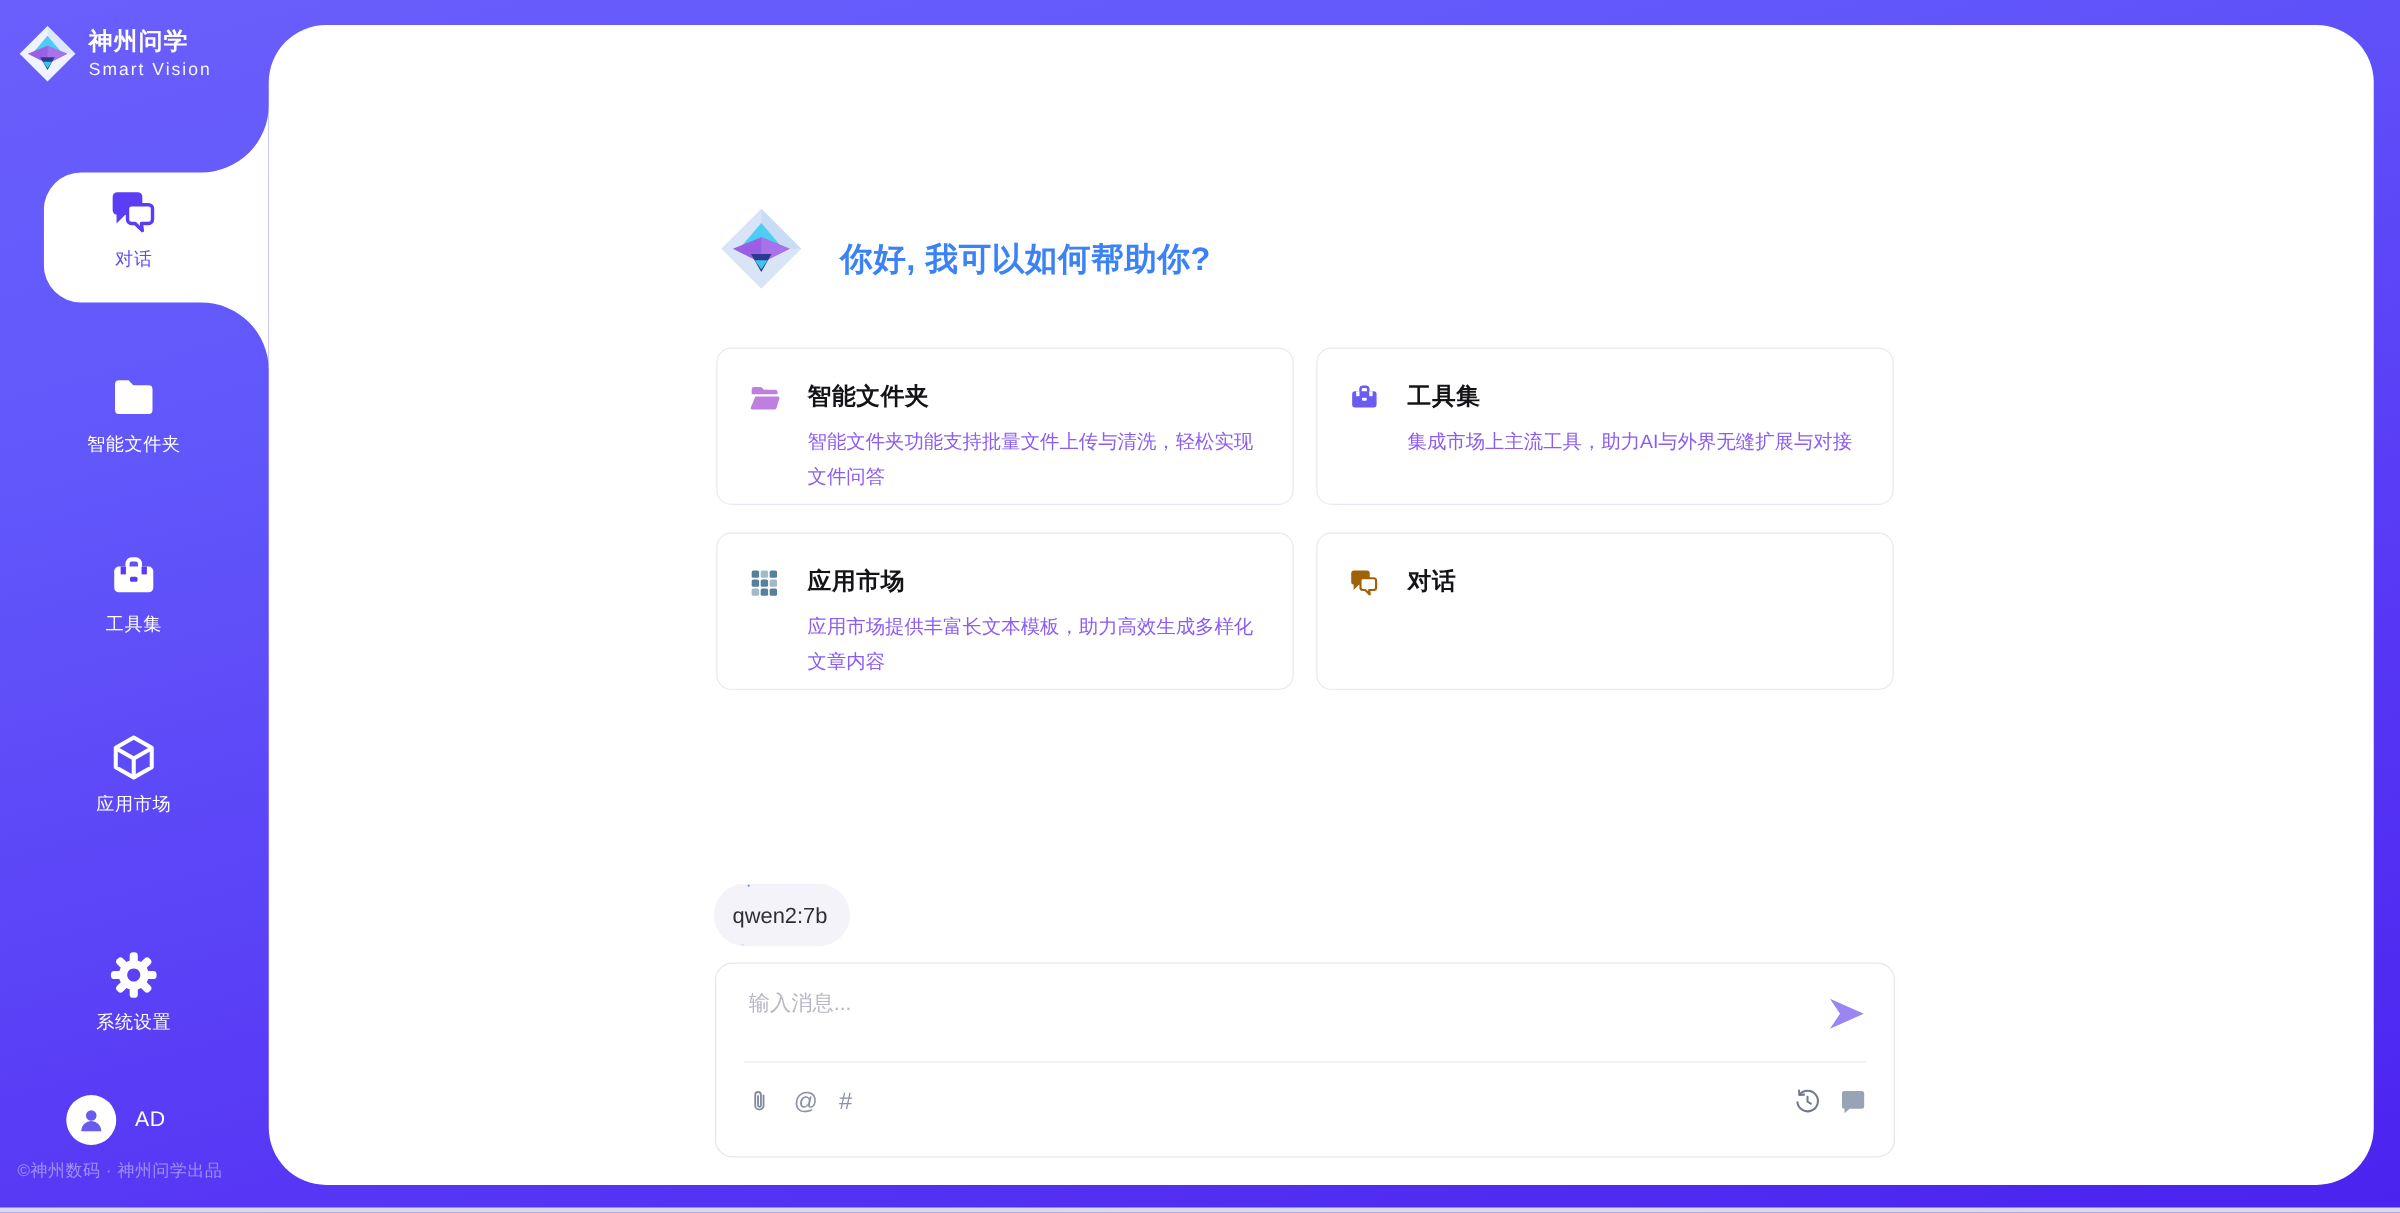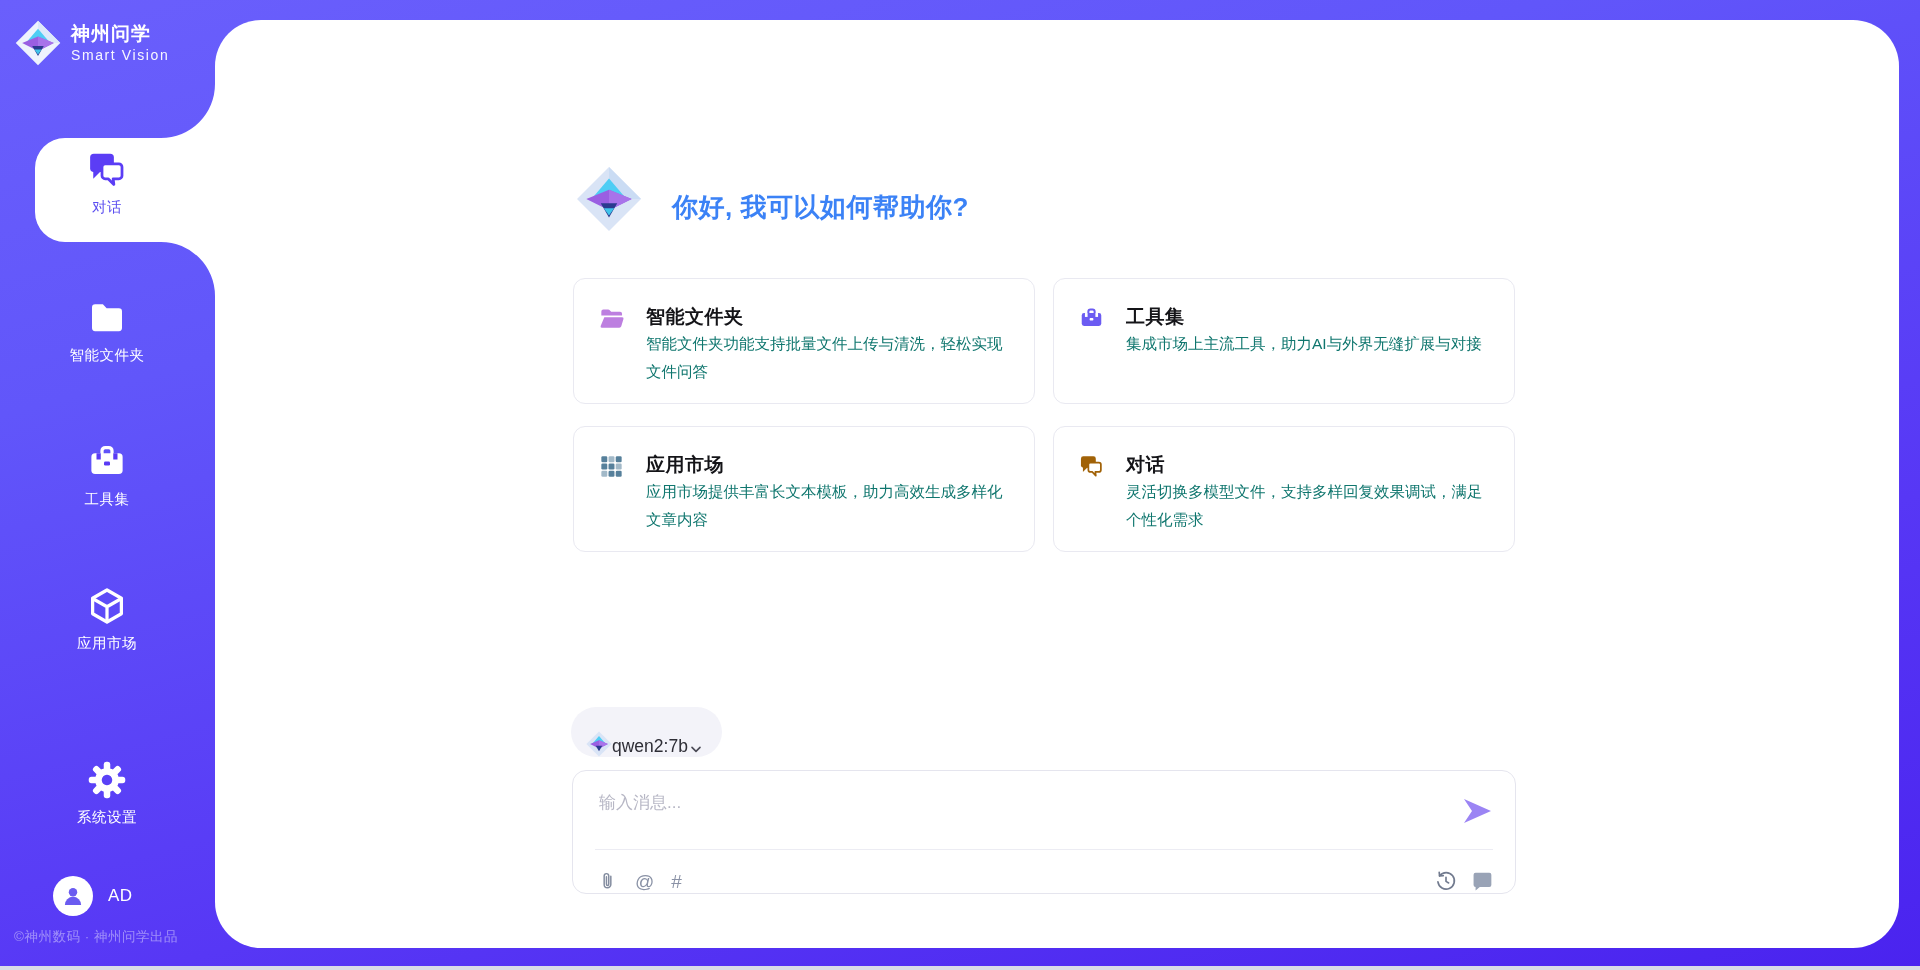--- a/index.html
+++ b/index.html
@@ -30,28 +30,28 @@
   .copyright{left:14px;top:928px;font-size:13.5px;color:rgba(255,255,255,.42);z-index:3;letter-spacing:.5px;}
   
   .hero-logo{left:576px;top:166px;z-index:2;}
   .hero-title{left:672px;top:190px;z-index:2;font-size:26px;font-weight:700;color:#3b82f6;letter-spacing:.5px;}
   
   .card{width:462px;height:126px;background:#fff;border:1px solid #e9e9f1;border-radius:12px;
         box-sizing:border-box;display:flex;padding:25px 24px 0 25px;z-index:2;cursor:pointer;}
   .card-ic{width:25px;height:25px;flex:none;margin-top:2px;}
   .card-body{margin-left:22px;}
   .card-title{font-size:19px;font-weight:700;color:#141418;letter-spacing:.5px;}
-  .card-desc{font-size:15.5px;line-height:28px;color:#0f766e;width:360px;}
+  .card-desc{margin-top:10px;font-size:15.5px;line-height:28px;color:#8b5cf6;width:360px;}
   .c1{left:573px;top:278px;} .c2{left:1053px;top:278px;} .c3{left:573px;top:426px;} .c4{left:1053px;top:426px;}
   .ic-folder-open{color:#bd7fe0;} .ic-toolbox-card{color:#6b5bf2;} .ic-grid{color:#56809b;} .ic-chat-card{color:#a16207;}
   
-  .model-pill{left:571px;top:707px;height:50px;border-radius:25px;background:#f3f3f9;display:flex;align-items:flex-end;
-              padding:0 18px 0 15px;z-index:2;cursor:pointer;}
+  .model-pill{left:571px;top:707px;height:50px;border-radius:25px;background:#f3f3f9;display:flex;align-items:flex-start;
+              padding:0 18px 0 15px;gap:12px;z-index:2;cursor:pointer;flex-direction:column;}
   .model-name{font-size:17.5px;color:#2e2e36;}
-  .composer{left:572px;top:770px;width:944px;height:124px;background:#fff;border:1.5px solid #e5e5ee;border-radius:14px;
+  .composer{left:572px;top:770px;width:944px;height:156px;background:#fff;border:1.5px solid #e5e5ee;border-radius:14px;
             box-sizing:border-box;z-index:2;}
   .composer-input{position:absolute;left:24px;top:14px;width:840px;height:34px;border:none;outline:none;
                   font-size:17px;color:#333;background:transparent;font-family:inherit;}
   .composer-input::placeholder{color:#b7b7c5;}
   .send-btn{position:absolute;right:22px;top:24px;width:32px;height:32px;cursor:pointer;}
   .composer-divider{position:absolute;left:22px;right:22px;top:78px;height:1px;background:#ececf3;}
   .tools-row{position:absolute;left:24px;right:22px;top:92px;height:36px;display:flex;align-items:center;gap:17px;}
   .tool{color:#8a92a6;display:flex;align-items:center;cursor:pointer;}
   .glyph-tool{font-size:19px;line-height:1;}
   .right-tools{margin-left:auto;display:flex;align-items:center;gap:14px;}
@@ -224,21 +224,20 @@
     <svg viewBox="0 0 32 32" width="25" height="25">
       <g fill="currentColor">
         <rect x="2.5" y="3" width="19" height="14.5" rx="3"></rect>
         <polygon points="5,16 5,23 12,16"></polygon>
       </g>
       <path d="M14.5 11h11a2.5 2.5 0 0 1 2.5 2.5v7a2.5 2.5 0 0 1-2.5 2.5h-4.6l.6 4.6-4.6-4.6h-2.4a2.5 2.5 0 0 1-2.5-2.5v-7A2.5 2.5 0 0 1 14.5 11z" fill="#ffffff" stroke="currentColor" stroke-width="2.2" stroke-linejoin="round"></path>
     </svg>
   </span>
   <div class="card-body">
     <div class="card-title">对话</div>
-    <div class="card-desc">灵活切换多模型文件，支持多样回复效果调试，满足个性化需求</div>
   </div>
 </div>
 
 <div class="abs model-pill">
   <svg width="26" height="26" viewBox="0 0 64 64">
     <polygon points="32,1 63,32 32,63 1,32" fill="#d9e4f6"></polygon>
     <polygon points="32,12 49,32 15,32" fill="#4ecdf4"></polygon>
     <polygon points="10,32 32,23 54,32 32,43" fill="#9a5fe2"></polygon>
     <polygon points="32,23 54,32 32,43" fill="#a873ea"></polygon>
     <polygon points="24,36 40,36 32,50" fill="#2a3a8e"></polygon>

